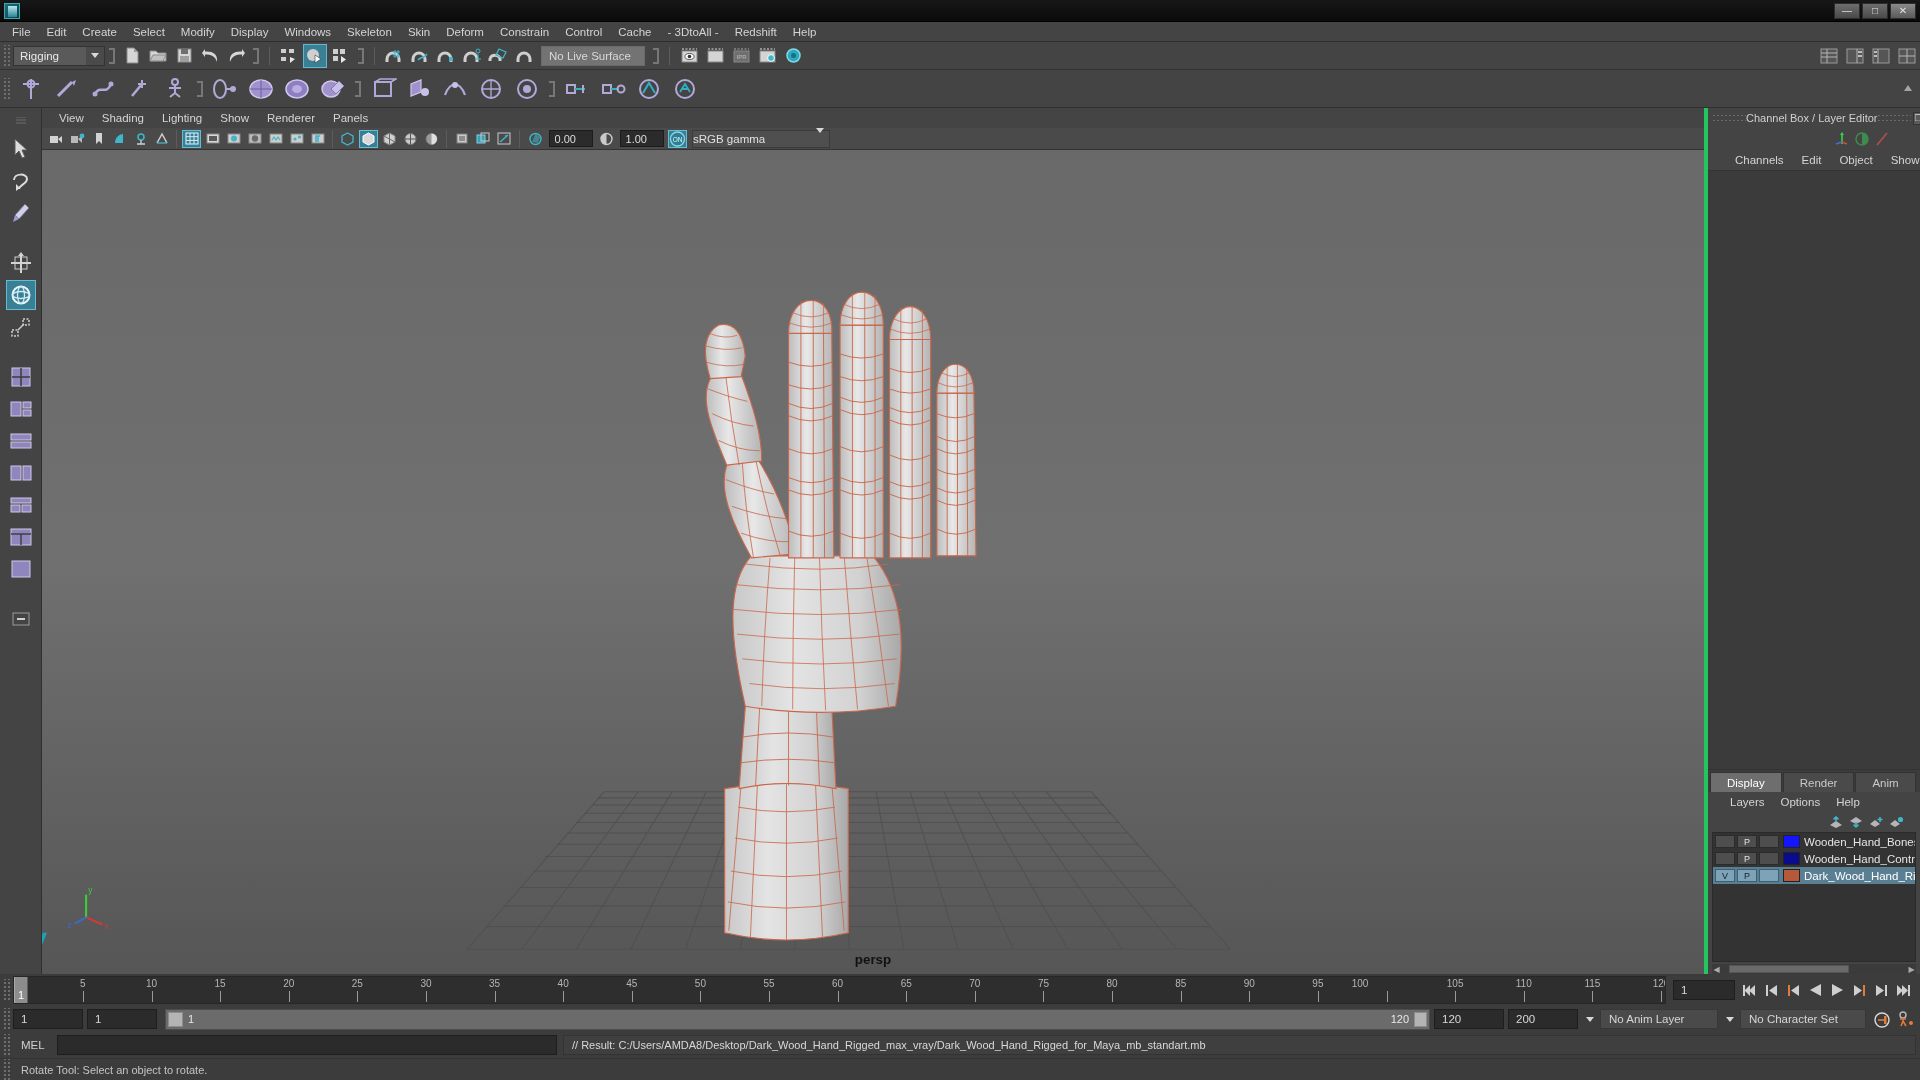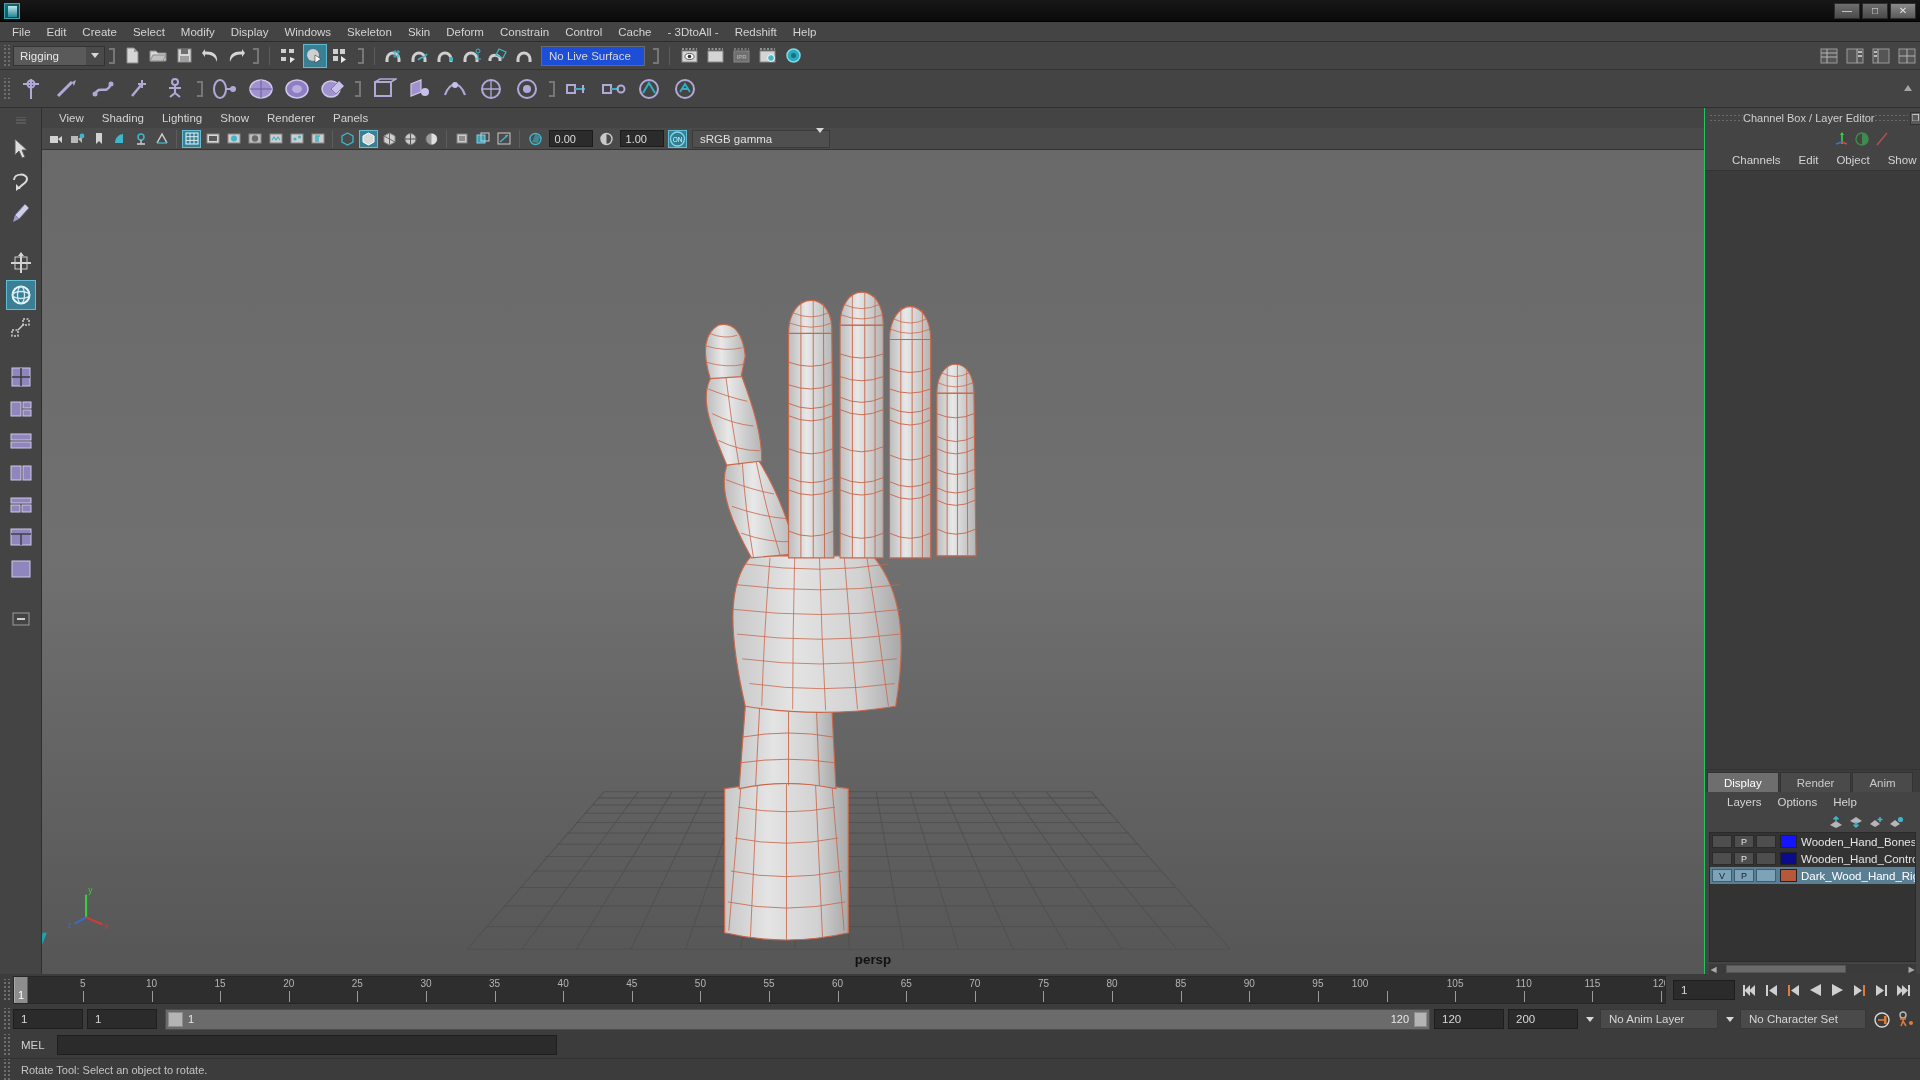--- a/index.html
+++ b/index.html
@@ -78,21 +78,21 @@
     width: 6px; height: 16px; margin: 0 4px; flex: 0 0 6px;
     border-top: 2px solid #777; border-bottom: 2px solid #777; border-right: 2px solid #777;
   }
   .tbtn {
     width: 24px; height: 24px; margin: 0 1px; flex: 0 0 24px;
     display: flex; align-items: center; justify-content: center; cursor: pointer;
     border: 1px solid transparent; position: relative;
   }
   .tbtn.active { background: #3b7f94; border: 1px solid #5fb9d0; }
   .livefield {
-    height: 20px; width: 104px; background: #1d4ed8; border: 1px solid #6a6a6a;
+    height: 20px; width: 104px; background: #737373; border: 1px solid #6a6a6a;
     color: #d8d8d8; font-size: 11.5px; display: flex; align-items: center;
     padding-left: 7px; margin: 0 4px; cursor: text;
   }
   .flexspace { flex: 1 1 auto; }
 
   
   .shelfrow {
     height: 38px; background: #444444; display: flex; align-items: center;
     flex: 0 0 38px; padding-left: 2px; border-bottom: 1px solid #2f2f2f;
   }
@@ -140,32 +140,32 @@
   }
   .vbtn.on { background: #3b7f94; border-color:#63bdd4; }
   .numfield {
     height: 17px; width: 44px; background: #2b2b2b; border: 1px solid #1c1c1c;
     color: #ddd; font-size: 11px; display:flex; align-items:center;
     justify-content:flex-end; padding-right: 16px; margin: 0 3px; cursor: text;
   }
   .gammafield {
     height: 18px; width: 138px; background: #4f4f4f; border: 1px solid #3a3a3a;
     color: #e0e0e0; font-size: 11.5px; display:flex; align-items:center;
-    padding-left: 7px; margin-left: 4px; position: relative; cursor:pointer;
+    padding-left: 0; margin-left: 4px; position: relative; cursor:pointer;
   }
   .gammafield .arrow { position:absolute; right:5px; top:50%; transform: translateY(-50%); }
 
   
   .viewport { flex: 1 1 auto; position: relative; overflow: hidden;
     background: linear-gradient(to bottom,#636363 0%,#6d6d6d 55%,#5a5a5a 100%); }
 
   
   .rightpanel {
     width: 216px; flex: 0 0 216px; background: #444444; display:flex;
-    flex-direction: column; border-left: 1px solid #22c55e;
+    flex-direction: column; border-left: 4px solid #22c55e;
   }
   .rp-title {
     height: 20px; display:flex; align-items:center; flex:0 0 20px;
     background:#444; font-size: 11px; color:#cfcfcf; padding-left:4px;
   }
   .dots { width: 34px; height:10px; flex:0 0 34px;
     background-image: radial-gradient(#6a6a6a .8px, transparent .8px);
     background-size: 4px 5px; }
   .rp-title .t { flex:1 1 auto; text-align:center; white-space:nowrap; }
   .rp-btn { width:13px;height:13px;margin-left:2px;background:#5a5a5a;
@@ -1359,18 +1359,19 @@
         <path d="M5 7v3l-2 5M5 10l3 5M2 8h6" stroke="#e07b39" stroke-width="1.5" fill="none"></path>
         <circle cx="13" cy="12" r="2" fill="#e07b39"></circle>
       </svg>
   </div>
 </div>
 
 <div class="melrow">
   <div class="grip"></div>
   <div class="mel-label">MEL</div>
   <div class="mel-input"></div>
+  <div class="mel-result">// Result: C:/Users/AMDA8/Desktop/Dark_Wood_Hand_Rigged_max_vray/Dark_Wood_Hand_Rigged_for_Maya_mb_standart.mb</div>
 </div>
 
 <div class="statusrow">
   <div class="grip"></div>
   <div class="status-text">Rotate Tool: Select an object to rotate.</div>
 </div>
 
 </body></html>

